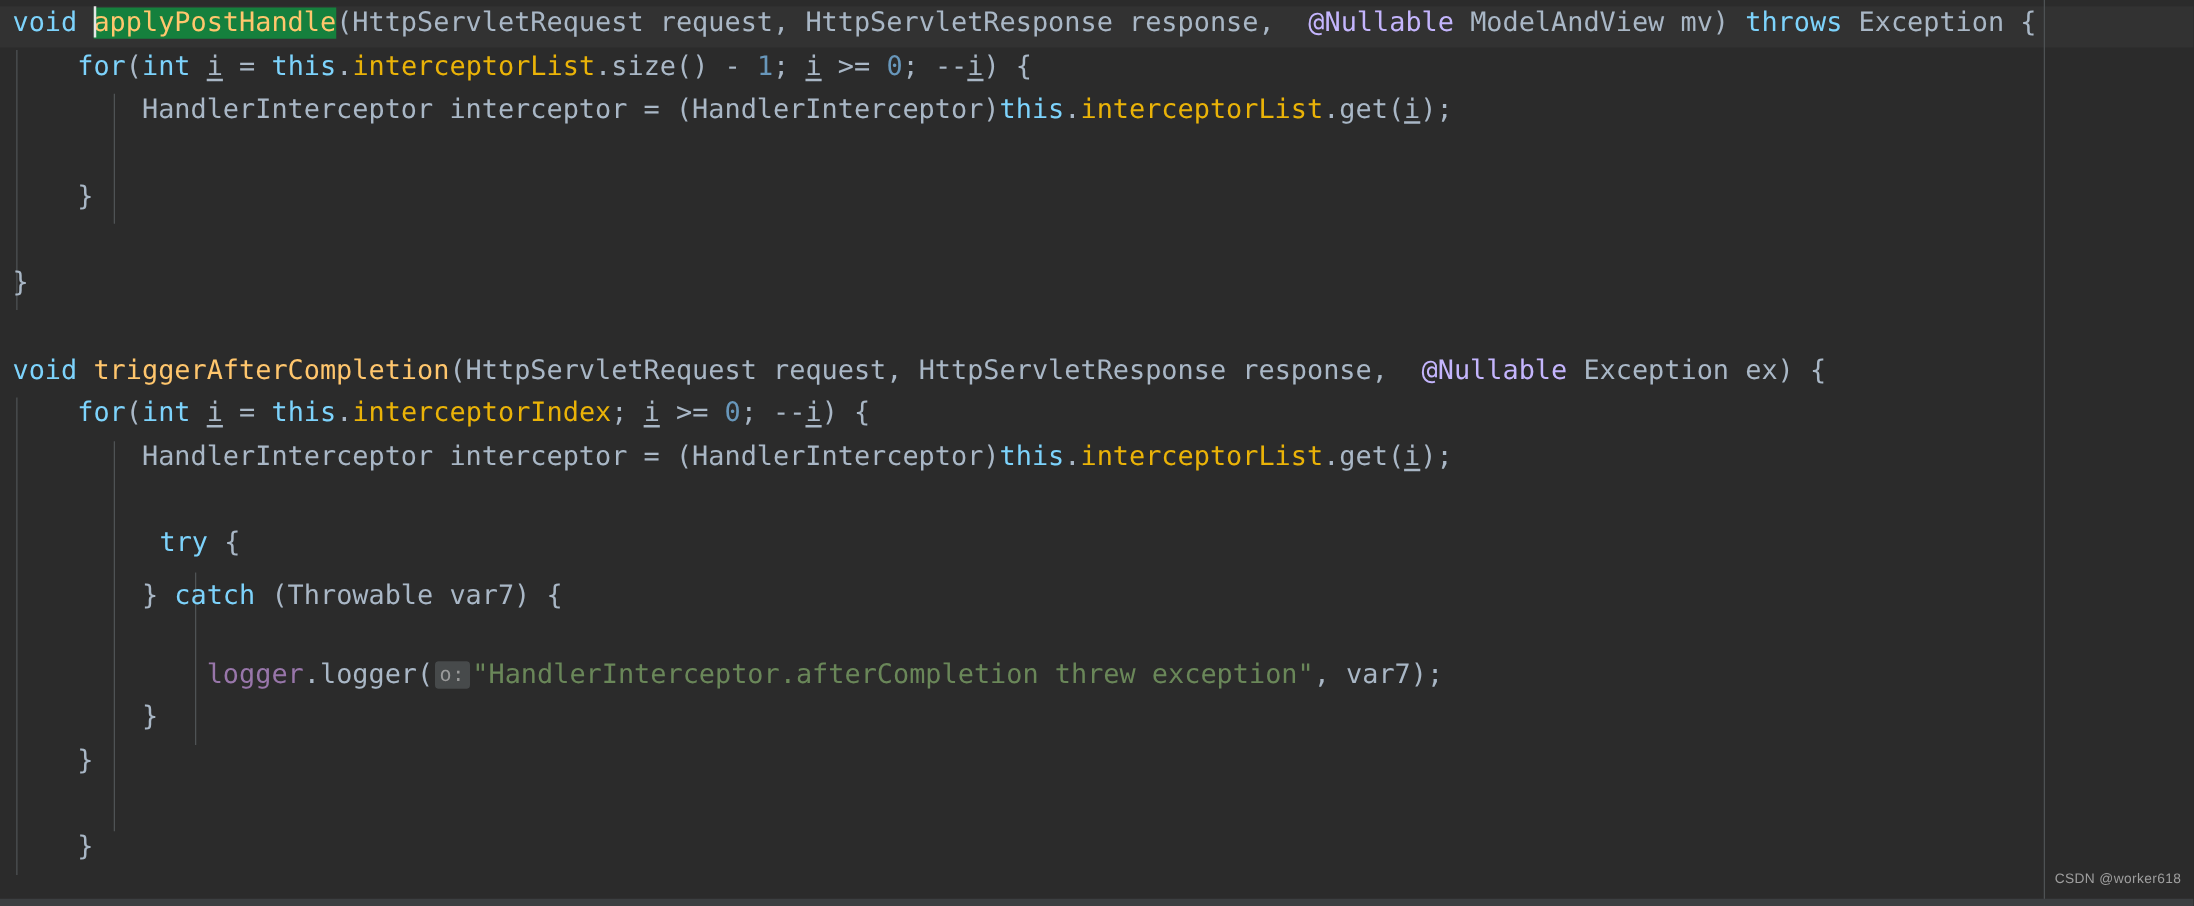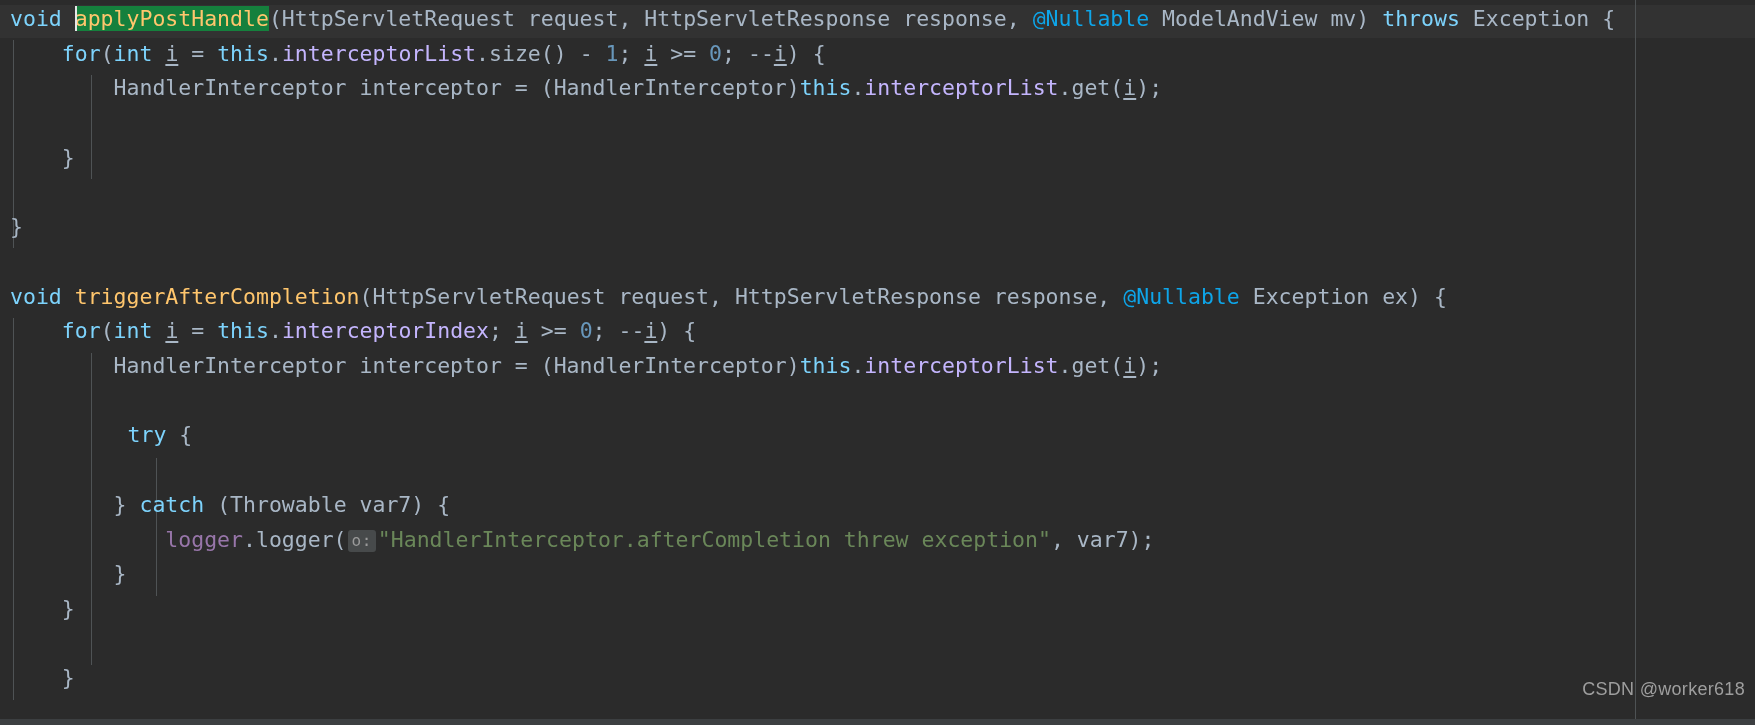--- a/index.html
+++ b/index.html
@@ -75,24 +75,24 @@
   .guide {
     position: absolute;
     width: 1px;
     background: #4f5355;
   }
 
   
   .kw      { color: #7dd3fc; }            
   .mname   { color: #ffc66d; }            
   .def     { color: #a9b7c6; }            
-  .field   { color: #c4b5fd; }            
+  .field   { color: #eab308; }            
   .num     { color: #6897bb; }            
   .str     { color: #6a8759; }            
-  .anno    { color: #0ea5e9; }            
+  .anno    { color: #c4b5fd; margin-left: 14px; }            
   .localvar{ color: #a9b7c6; text-decoration: underline; text-underline-offset: 3px; } 
   .staticf { color: #9876aa; }  
 
   
   .ident-hl {
     background: #15803d;
   }
   
   .caret {
     display: inline-block;
@@ -112,23 +112,23 @@
     border-radius: 3px;
     padding: 1px 4px 2px 4px;
     margin: 0 2px 0 1px;
     letter-spacing: 0.5px;
     vertical-align: 1px;
   }
   
   .watermark {
     position: absolute;
     right: 10px;
-    bottom: 18px;
+    bottom: 4px;
     font-family: "Liberation Sans", sans-serif;
-    font-size: 18px;
+    font-size: 11px;
     color: #9e9e9e;
     letter-spacing: 0.3px;
     z-index: 5;
     text-align: center;
   }
 </style>
 </head>
 <body>
 
 <div id="editor">
@@ -164,21 +164,21 @@
 
     <div class="line" style="top:314.3px;"><span class="def">    </span><span class="kw">for</span><span class="def">(</span><span class="kw">int</span><span class="def"> </span><span class="localvar">i</span><span class="def"> = </span><span class="kw">this</span><span class="def">.</span><span class="field">interceptorIndex</span><span class="def">; </span><span class="localvar">i</span><span class="def"> &gt;= </span><span class="num">0</span><span class="def">; --</span><span class="localvar">i</span><span class="def">) {</span></div>
 
     <div class="line" style="top:349px;"><span class="def">        </span><span class="def">HandlerInterceptor</span><span class="def"> interceptor = (</span><span class="def">HandlerInterceptor</span><span class="def">)</span><span class="kw">this</span><span class="def">.</span><span class="field">interceptorList</span><span class="def">.get(</span><span class="localvar">i</span><span class="def">);</span></div>
 
     <div class="line" style="top:383.7px;"><span class="def"> </span></div>
 
     <div class="line" style="top:418.4px;padding-left:24px;"><span class="def">        </span><span class="kw">try</span><span class="def"> {</span></div>
 
 
-    <div class="line" style="top:488px;"><span class="def">        } </span><span class="kw">catch</span><span class="def"> (</span><span class="def">Throwable</span><span class="def"> var7) {</span></div>
+    <div class="line" style="top:460px;"><span class="def">        } </span><span class="kw">catch</span><span class="def"> (</span><span class="def">Throwable</span><span class="def"> var7) {</span></div>
 
     <div class="line" style="top:522.5px;"><span class="def">            </span><span class="staticf">logger</span><span class="def">.logger(</span><span class="phint">o:</span><span class="str">"HandlerInterceptor.afterCompletion threw exception"</span><span class="def">, var7);</span></div>
 
     <div class="line" style="top:557.2px;"><span class="def">        }</span></div>
 
     <div class="line" style="top:591.9px;"><span class="def">    }</span></div>
 
     <div class="line" style="top:661.3px;"><span class="def">    }</span></div>
 
   </div>

